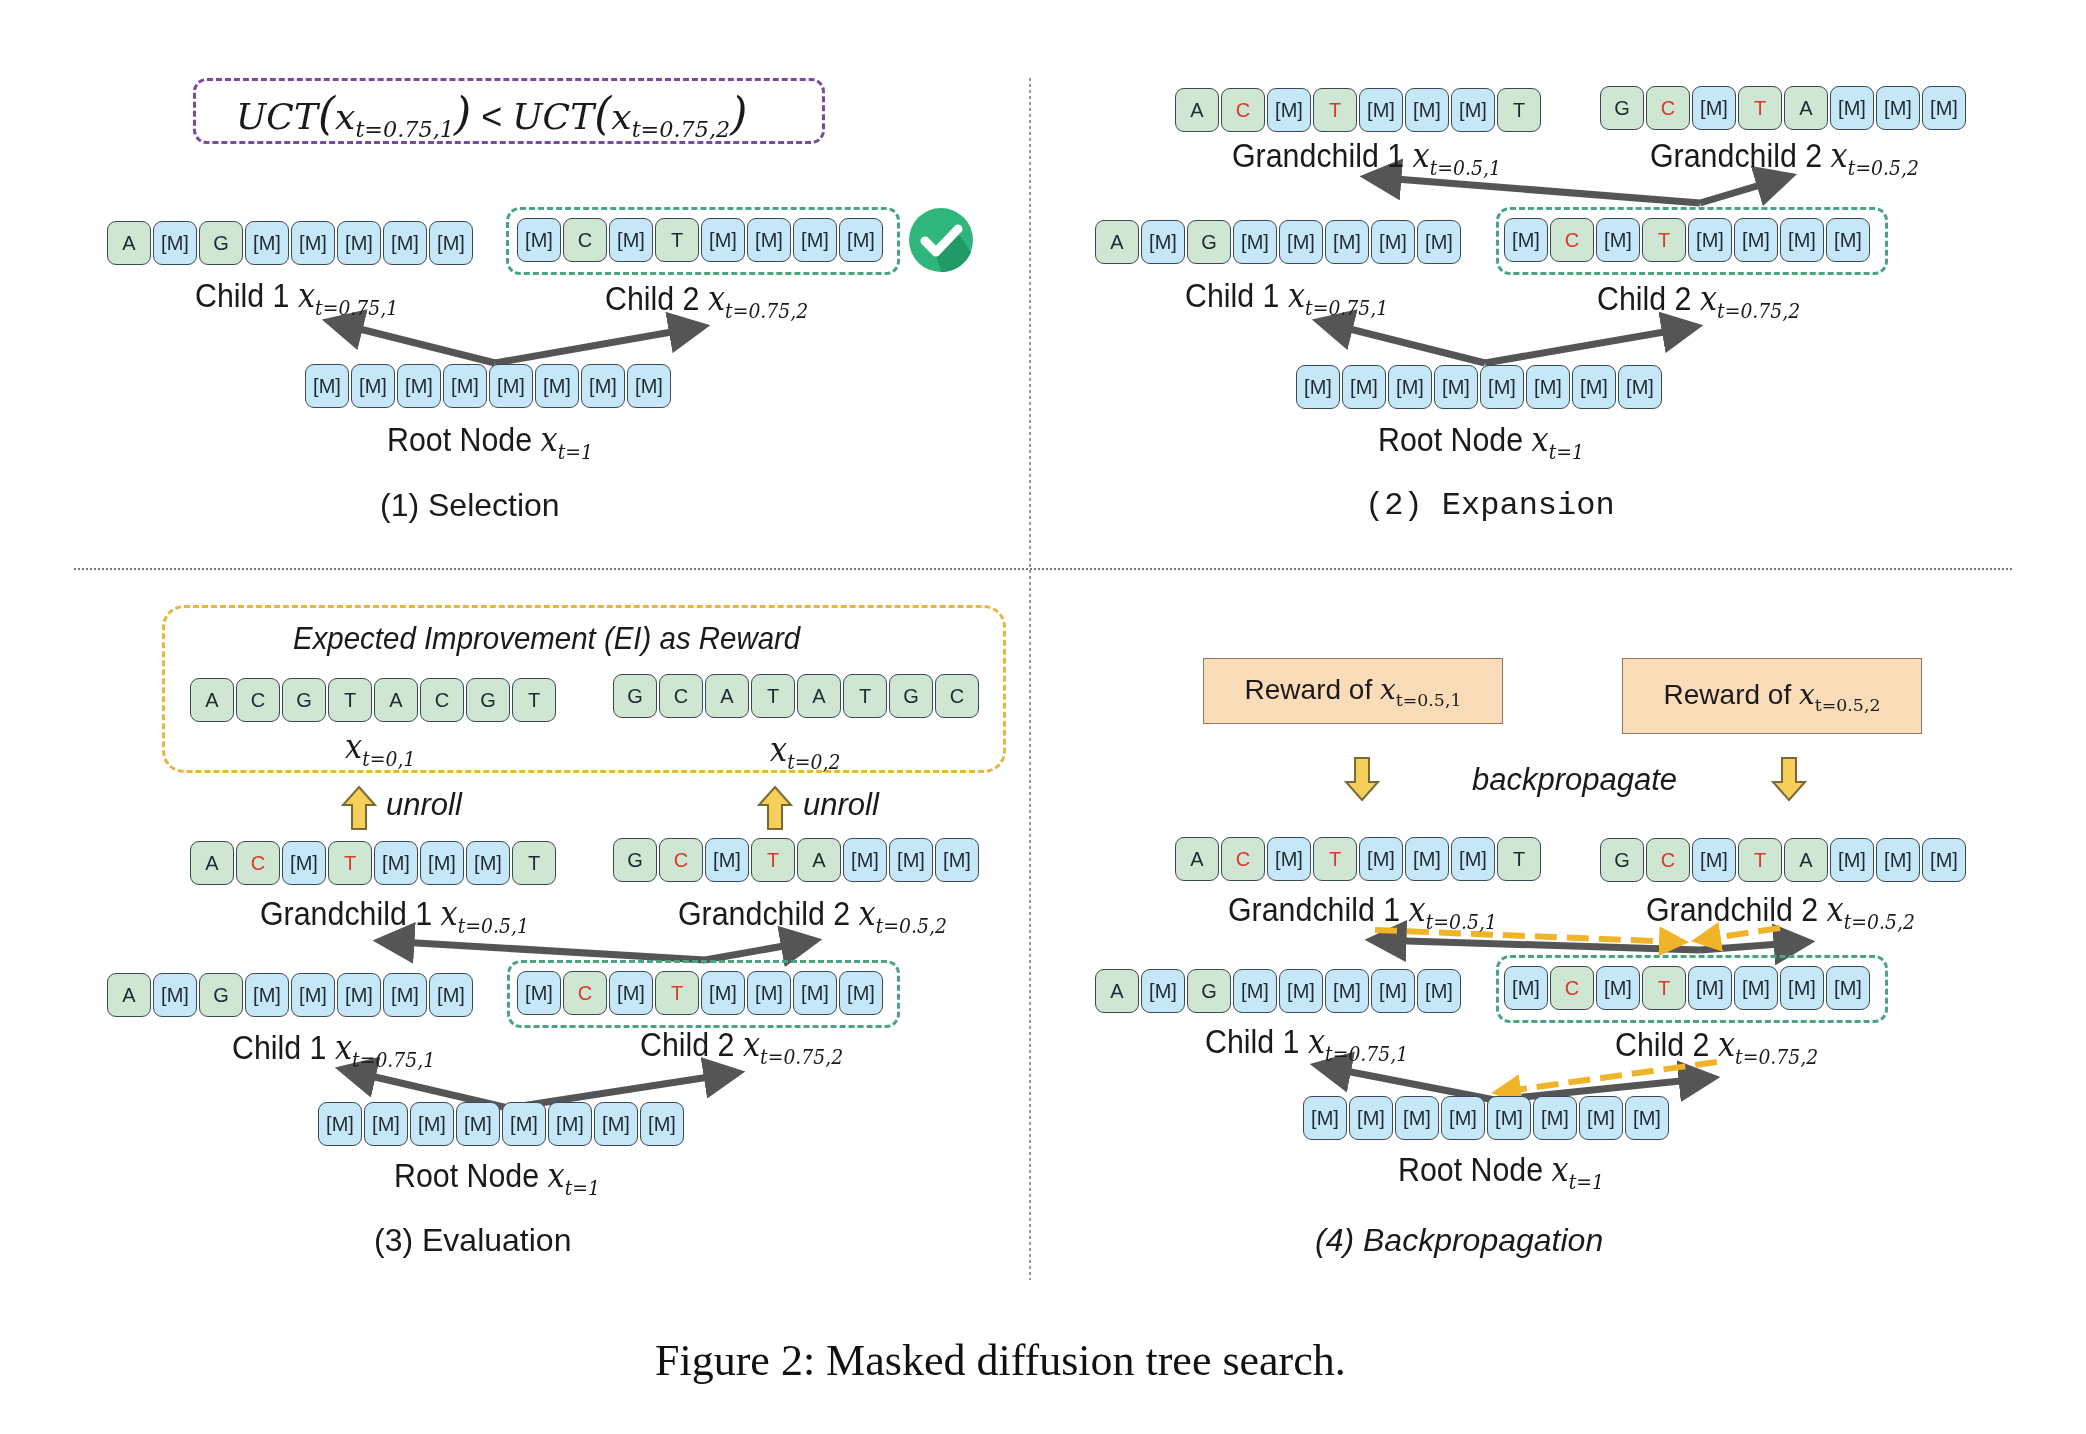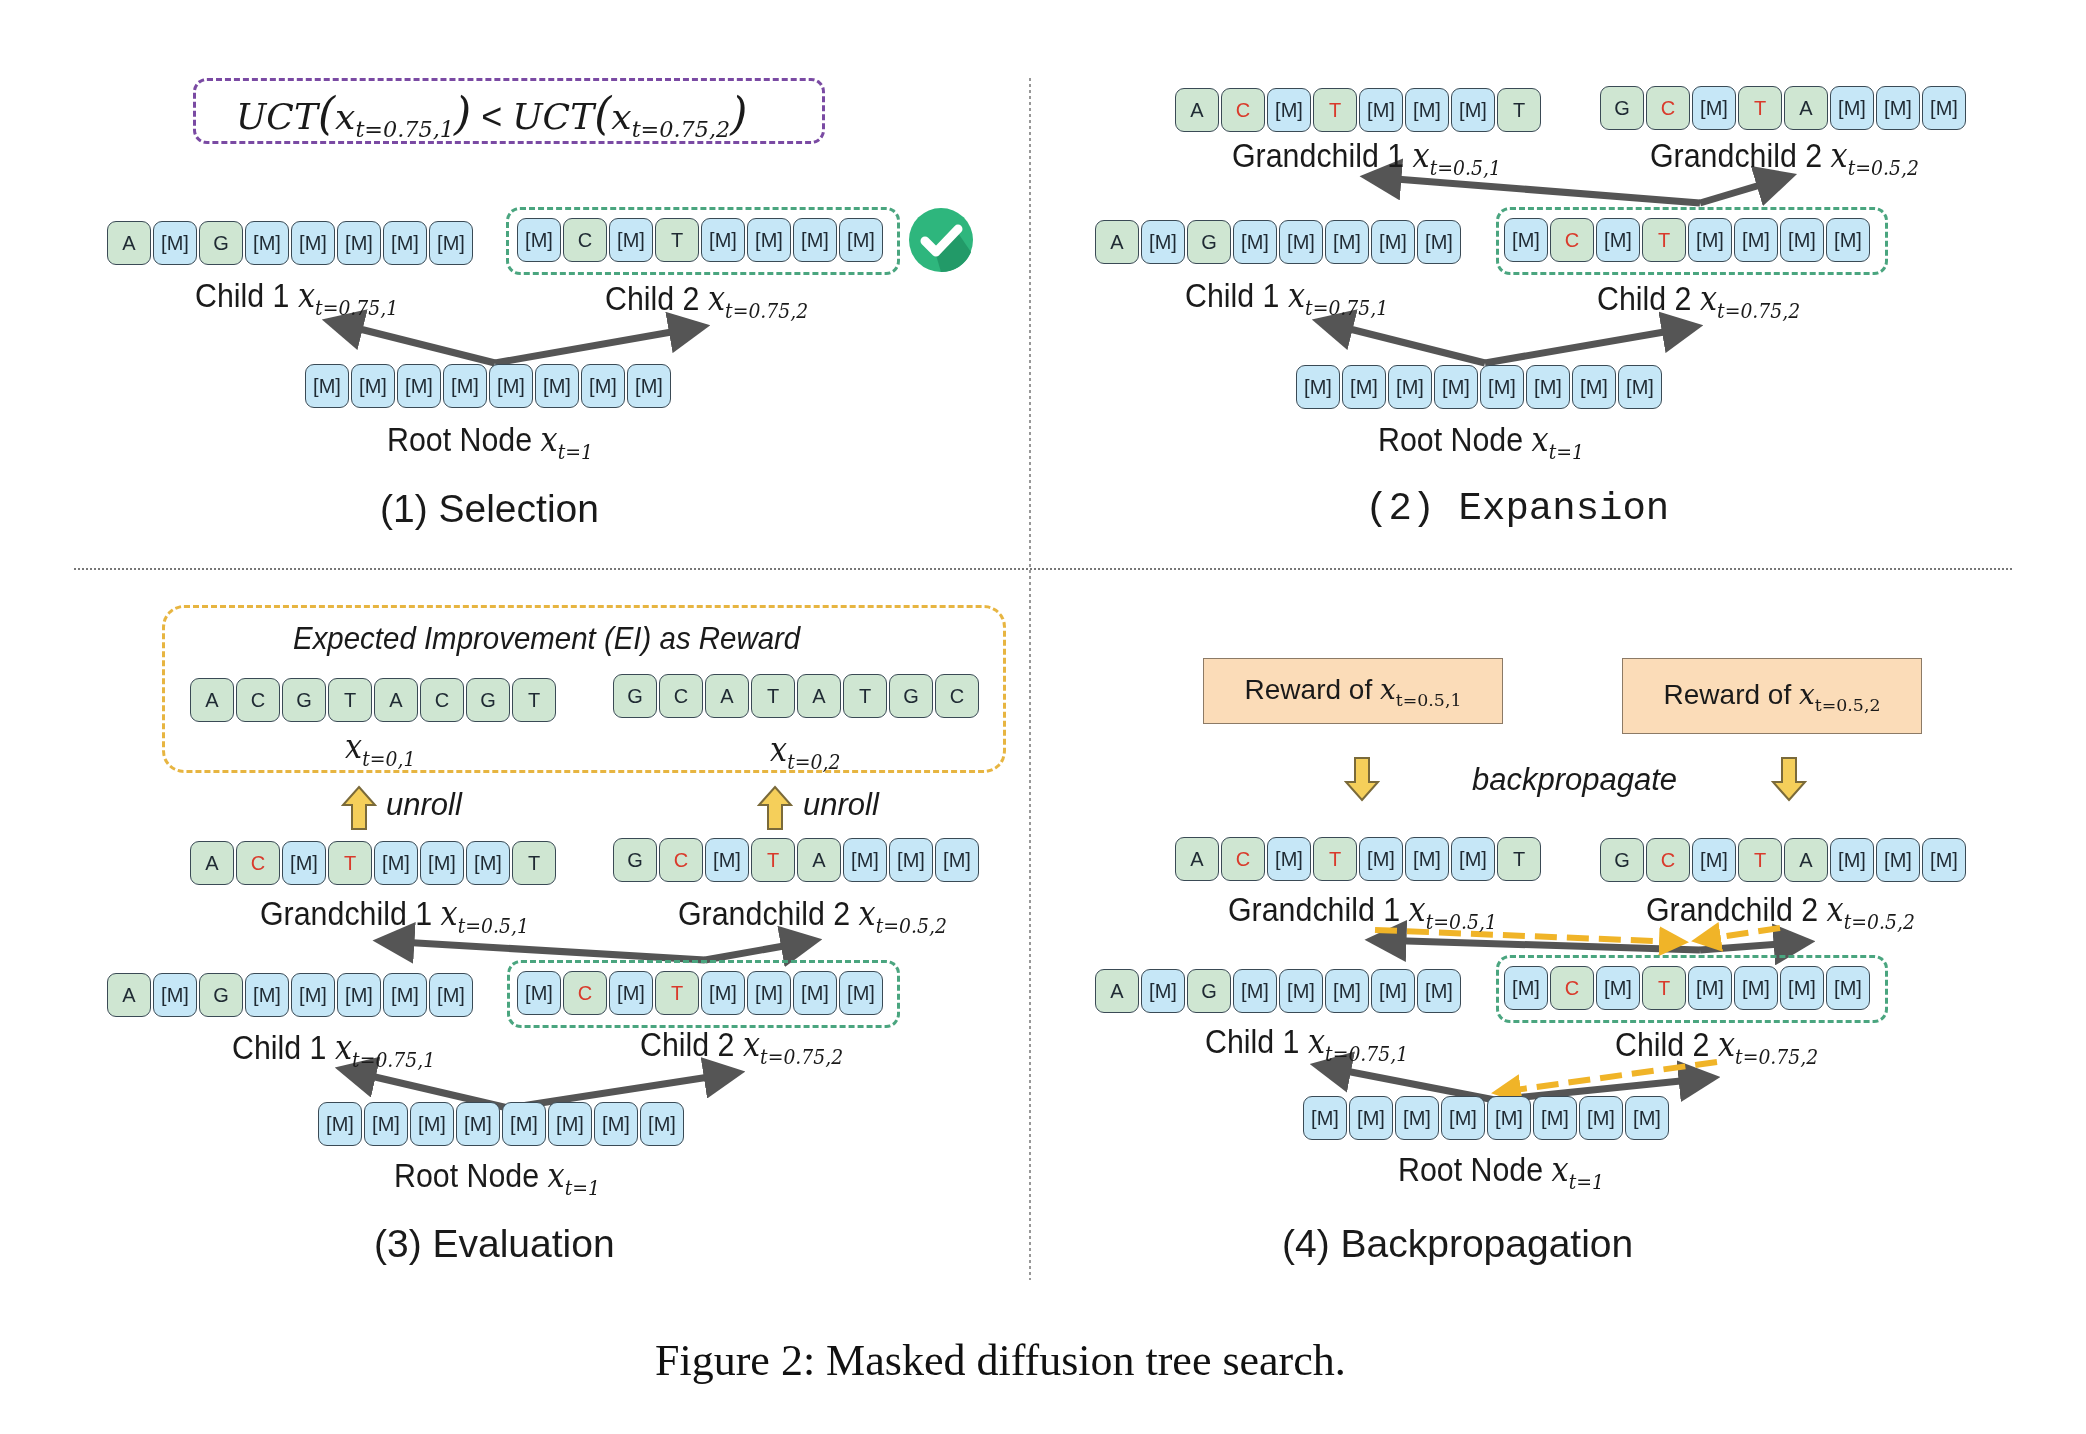--- a/index.html
+++ b/index.html
@@ -10,21 +10,21 @@
   .tok { width:44px; height:44px; box-sizing:border-box; border:1.6px solid #3a4a55;
          border-radius:9px; margin-right:2px; display:flex; align-items:center;
          justify-content:center; font-size:20px; color:#1f2a33;
          font-family:"Liberation Sans", sans-serif; }
   .tok.m { background:#c6e7f7; }
   .tok.n { background:#cfe6d2; }
   .tok.red { color:#d93a2b; }
   .lbl { position:absolute; font-size:33px; white-space:nowrap; color:#1a1a1a; transform:scaleX(0.92); transform-origin:left center; }
   .mx { font-family:"DejaVu Serif", serif; font-style:italic; }
   .sub { font-family:"DejaVu Serif", serif; font-style:italic; font-size:0.62em; vertical-align:-0.38em; }
-  .title { position:absolute; font-size:39px; white-space:nowrap; color:#1a1a1a; }
+  .title { position:absolute; font-size:32px; white-space:nowrap; color:#1a1a1a; }
   .dashbox { position:absolute; box-sizing:border-box; border-radius:14px; }
   .uct { border:3px dashed #7a4aa3; }
   .green { border:3px dashed #4aa57f; }
   .orange { border:3px dashed #e7b541; border-radius:22px; }
   .reward { position:absolute; background:#fbdcb8; border:1.6px solid #8c7a66; border-radius:0;
             box-sizing:border-box; display:flex; align-items:center; justify-content:center;
             font-size:28px; }
   .ital { font-style:italic; }
   svg.overlay { position:absolute; left:0; top:0; }
   .caption { position:absolute; font-family:"Liberation Serif", serif; font-size:44px; color:#111; white-space:nowrap; }
@@ -353,16 +353,16 @@
       <div class="tok m">[M]</div>
       <div class="tok m">[M]</div>
       <div class="tok m">[M]</div>
       <div class="tok m">[M]</div>
       <div class="tok m">[M]</div>
       <div class="tok m">[M]</div>
       <div class="tok m">[M]</div>
       <div class="tok m">[M]</div>
     </div>
   <div class="lbl" style="left:1398px;top:1150px;"><span>Root Node </span><span class="mx">x</span><span class="sub">t=1</span></div>
-  <div class="title" style="left:1282px;top:1222px;">(4) Backpropagation</div>
+  <div class="title" style="left:1315px;top:1222px;font-style:italic;">(4) Backpropagation</div>
 </div>
 
 <div class="caption" style="left:655px;top:1335px;">Figure 2: Masked diffusion tree search.</div>
 
 </body></html>

